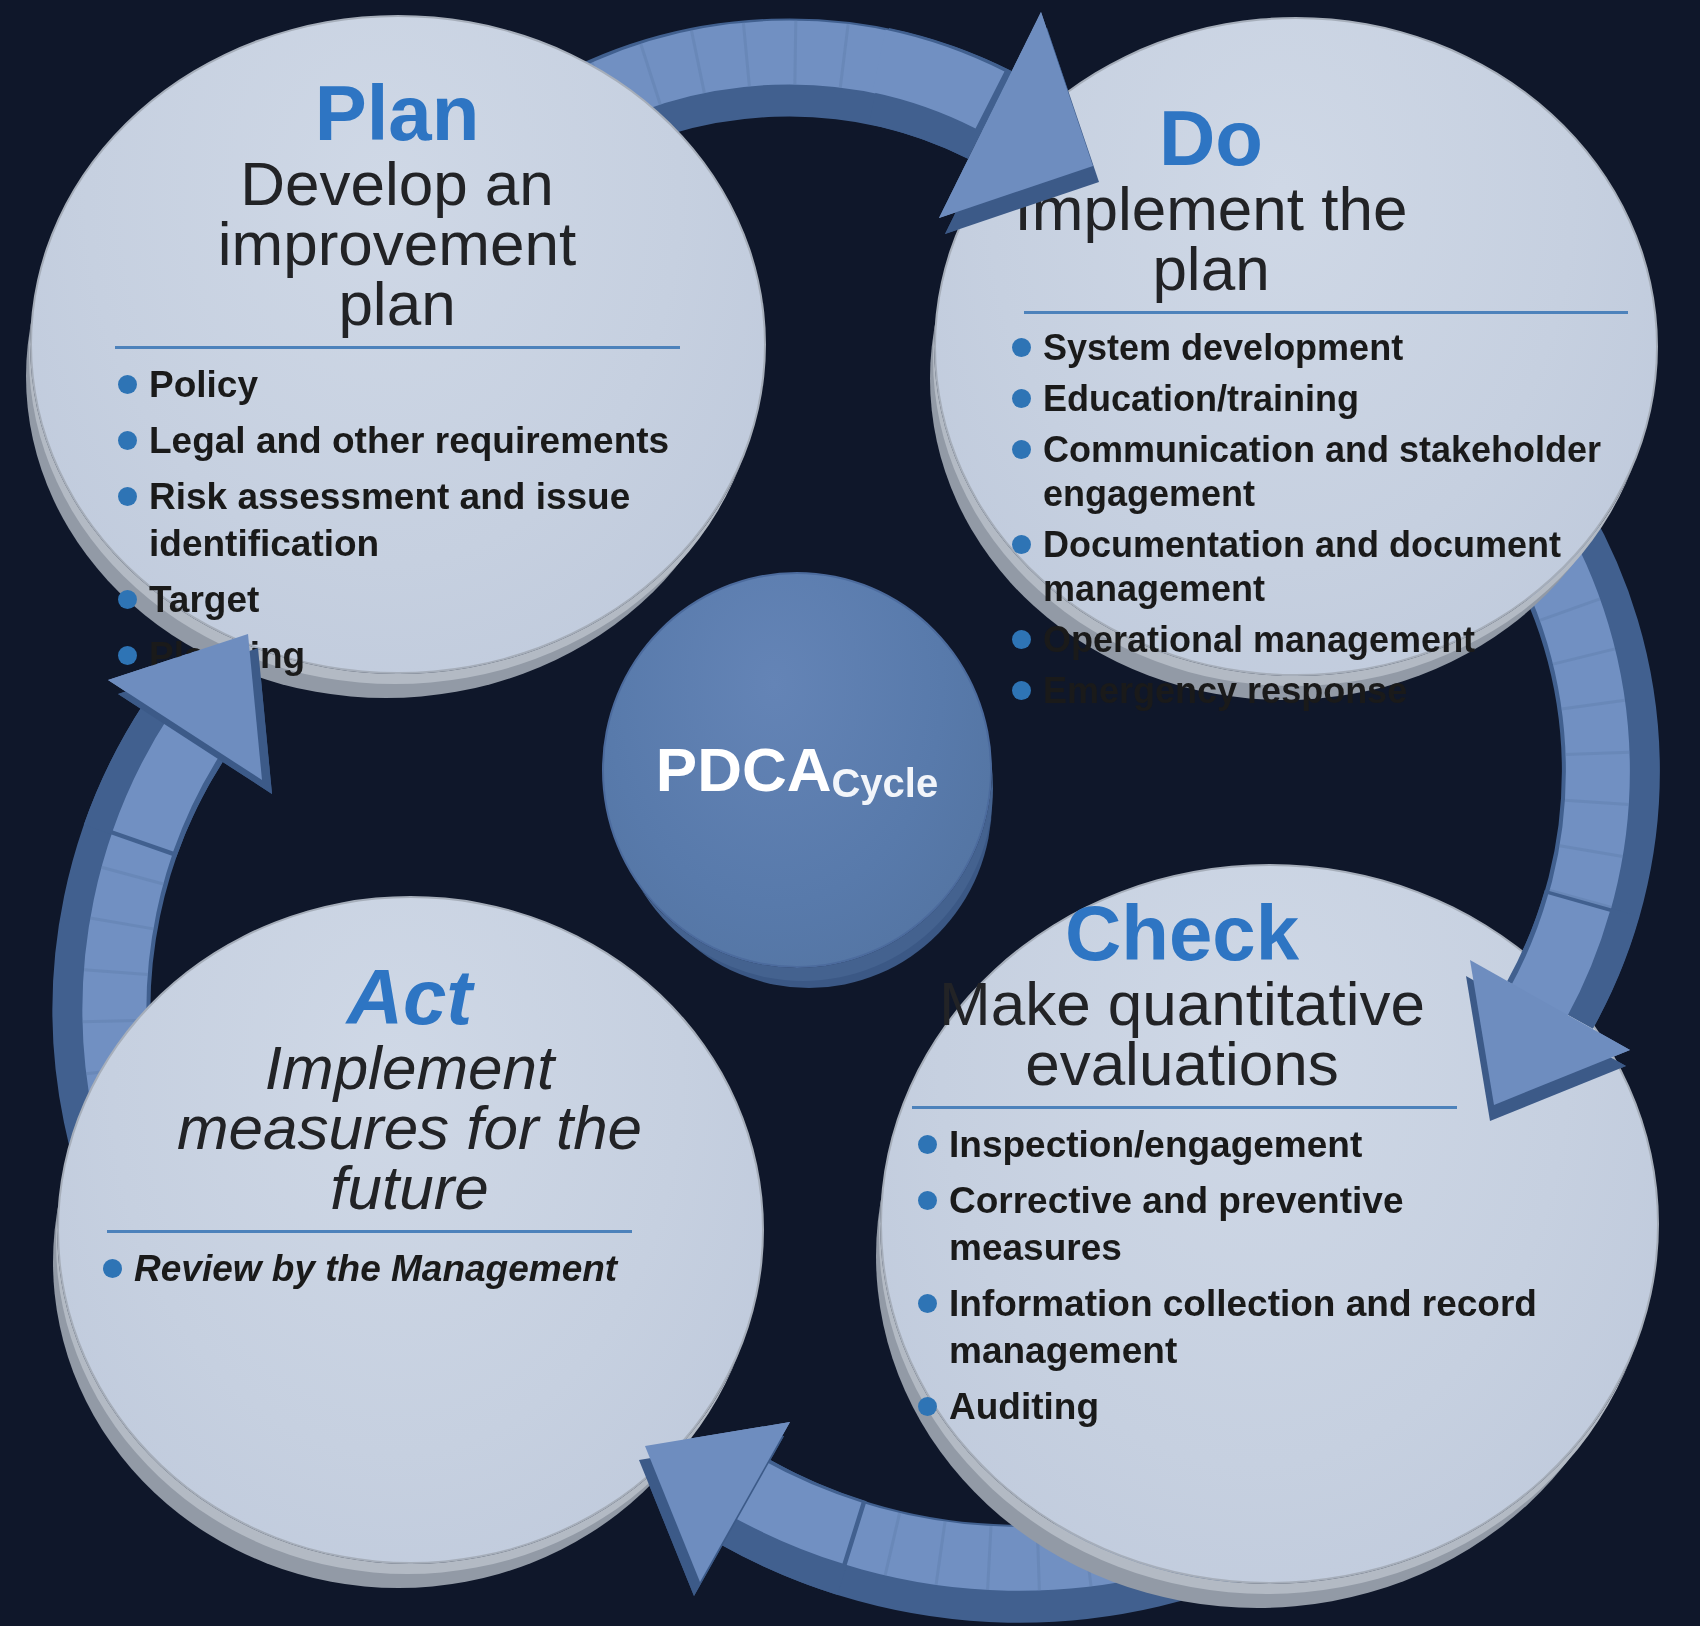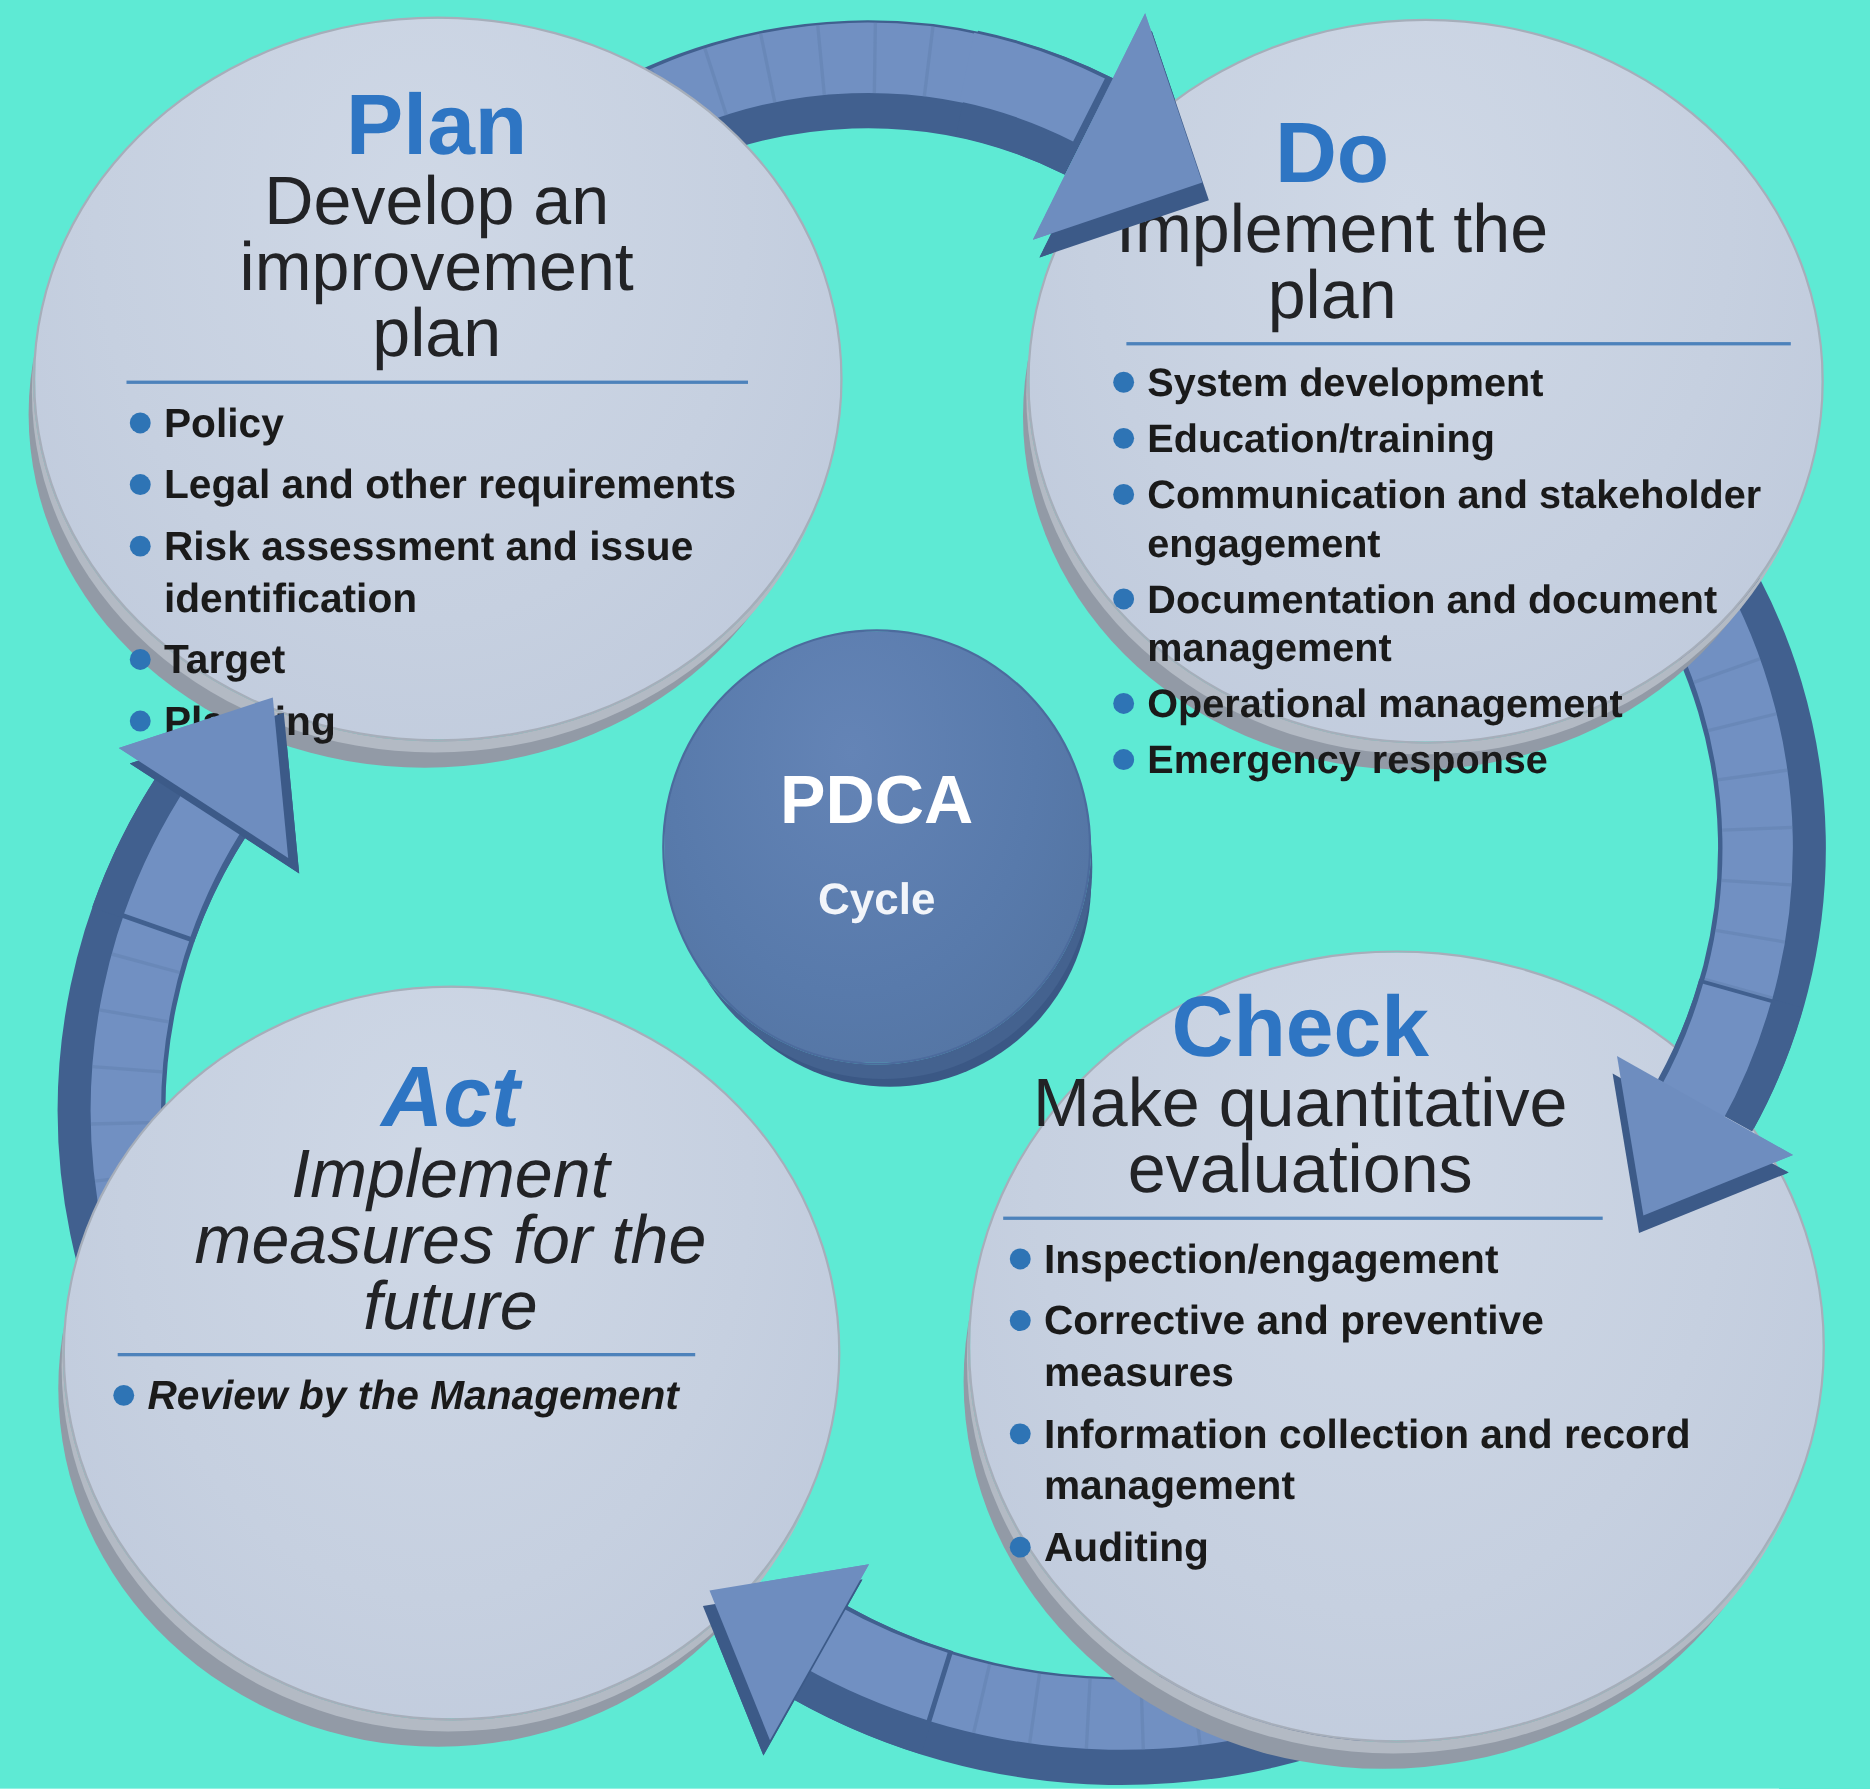--- a/index.html
+++ b/index.html
@@ -1,18 +1,18 @@
 <!DOCTYPE html>
 <html><head>
 <meta charset="utf-8">
 <style>
   html,body{margin:0;padding:0;background:#ffffff;}
   body{width:1700px;height:1626px;overflow:hidden;
        font-family:"Liberation Sans","DejaVu Sans",sans-serif;}
-  #canvas{position:relative;width:1700px;height:1626px;background:#5eead4;}
+  #canvas{position:relative;width:1700px;height:1626px;background:#0f172a;}
 
   
   svg.layer{position:absolute;left:0;top:0;width:1700px;height:1626px;pointer-events:none;}
   svg.layer.bottom{z-index:1;}
   svg.layer.top{z-index:3;}
   .band-dark{fill:none;stroke:#41608f;stroke-width:98;}
   .band-light{fill:none;stroke:#7190c2;stroke-width:64;}
   .band-seam{fill:none;stroke:#5f7eac;stroke-width:64;stroke-dasharray:3 46;opacity:.45;}
   .head-dark{fill:#3c5a88;}
   .head-light{fill:#6e8dbf;}
@@ -57,21 +57,21 @@
        background:#2e74b5;margin:14px 12px 0 0;}
   .c-do ul.bullets li{font-size:36px;line-height:44px;margin-bottom:7px;}
   .c-do .dot{margin-top:12px;}
 
   
   .center-circle{position:absolute;left:602px;top:572px;width:386px;height:392px;
                  border-radius:50%;z-index:2;
                  background:radial-gradient(ellipse at 44% 28%,#6484b6 0%,#587aab 55%,#51719d 100%);
                  border:2px solid #4c6b9d;
                  box-shadow:6px 18px 0 -5px #44628f,12px 32px 0 -12px #3b5885;
-                 display:flex;flex-direction:column;align-items:center;justify-content:center;}
+                 display:flex;align-items:center;justify-content:center;}
   .center-title{font-size:62px;font-weight:bold;color:#ffffff;line-height:70px;}
   .center-subtitle{font-size:40px;font-weight:bold;color:#f2f5fa;line-height:58px;margin-top:26px;}
 </style>
 </head>
 <body>
 
 <div id="canvas">
 
   <svg class="layer bottom" viewBox="0 0 1700 1626">
     <g>

